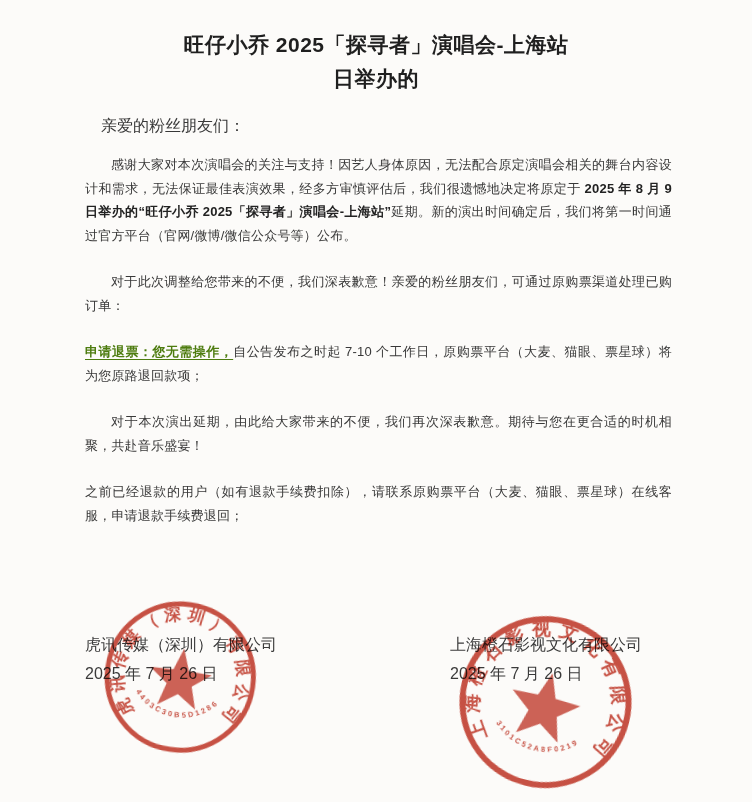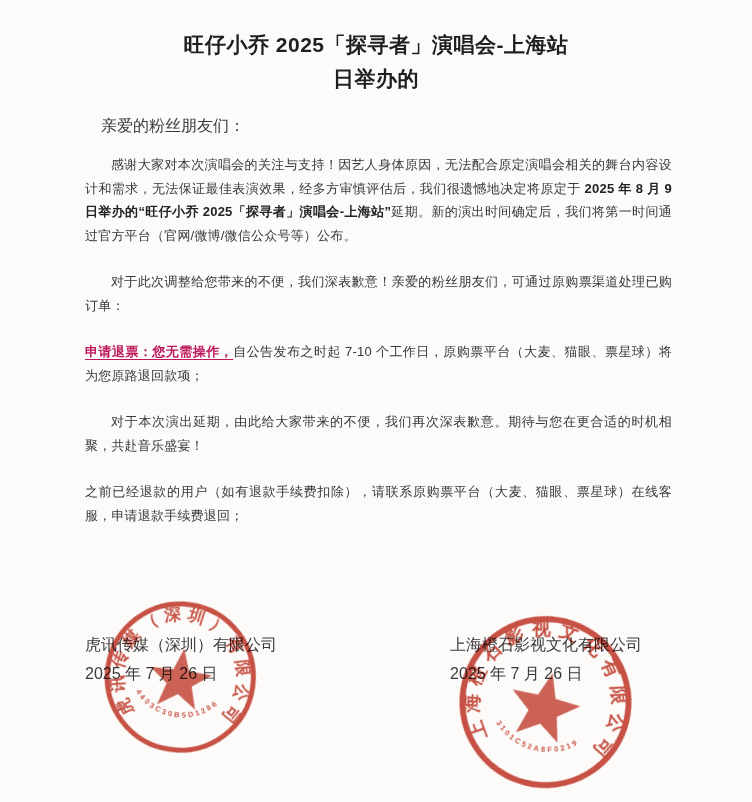--- a/index.html
+++ b/index.html
@@ -34,21 +34,21 @@
     font-size: 13px;
     line-height: 23.5px;
     margin: 0 0 23px 0;
     text-align: justify;
     letter-spacing: 0.2px;
   }
   p.body.indent { text-indent: 2em; }
   .bold { font-weight: bold; color: #222; }
   .bold-underline {
     font-weight: bold;
-    color: #be185d;
+    color: #4d7c0f;
     text-decoration: underline;
     text-underline-offset: 3px;
   }
   .sign-row {
     position: relative;
     margin-top: 103px;
     height: 70px;
   }
   .sign-block {
     position: absolute;

